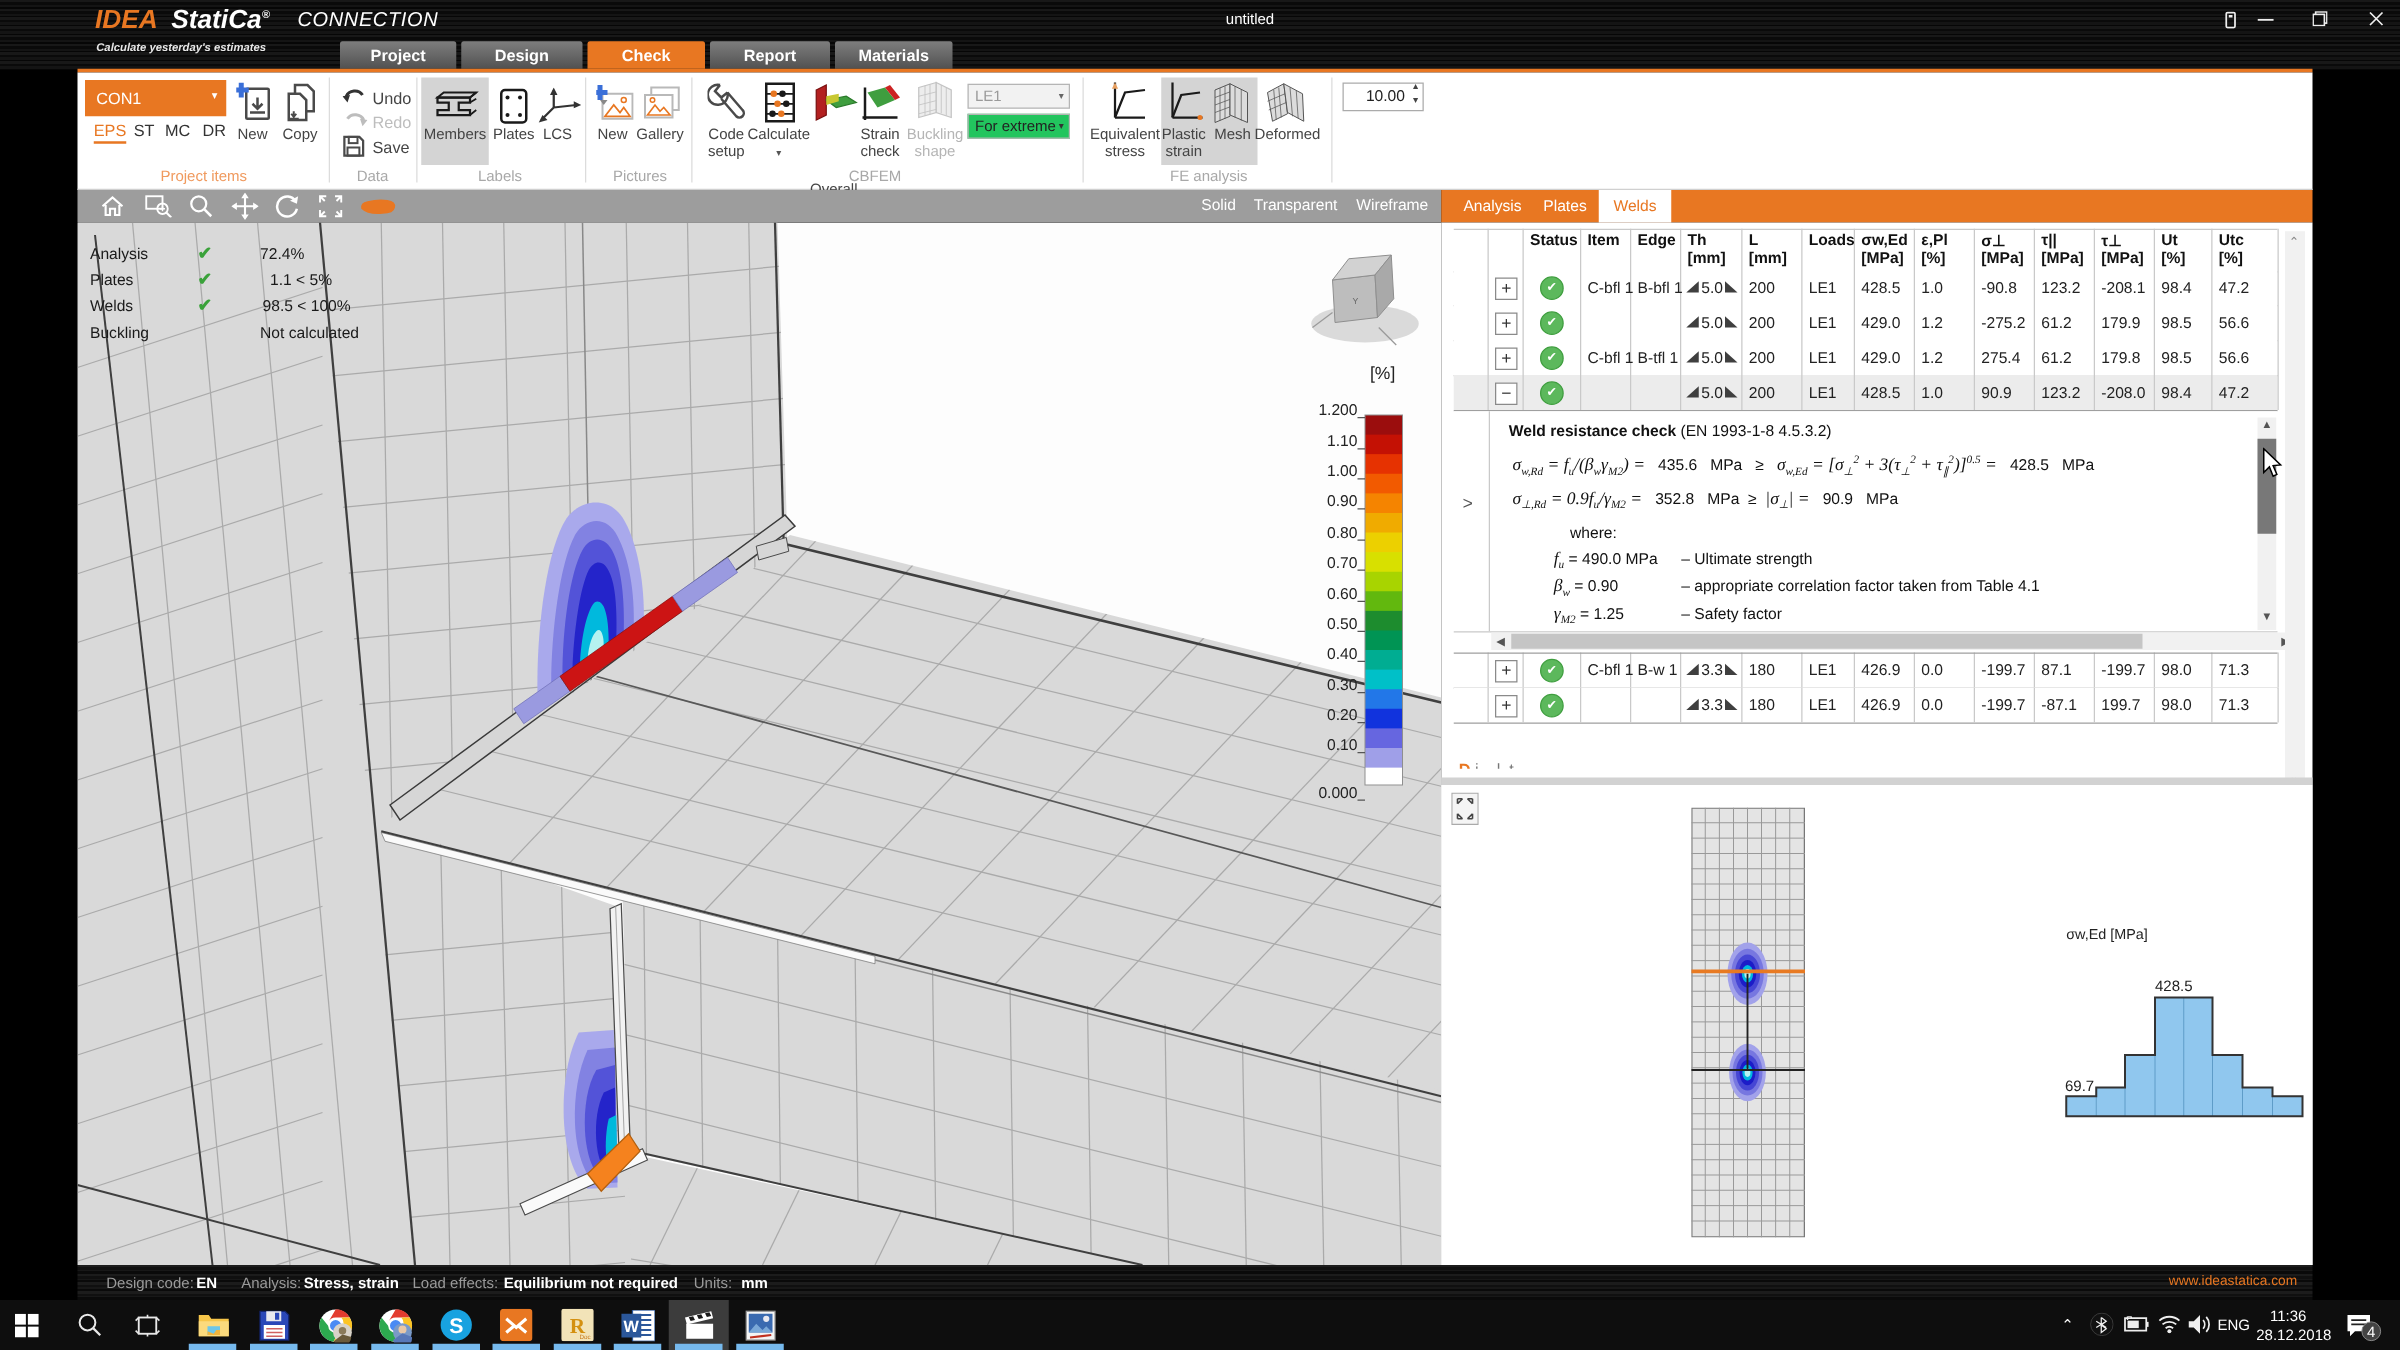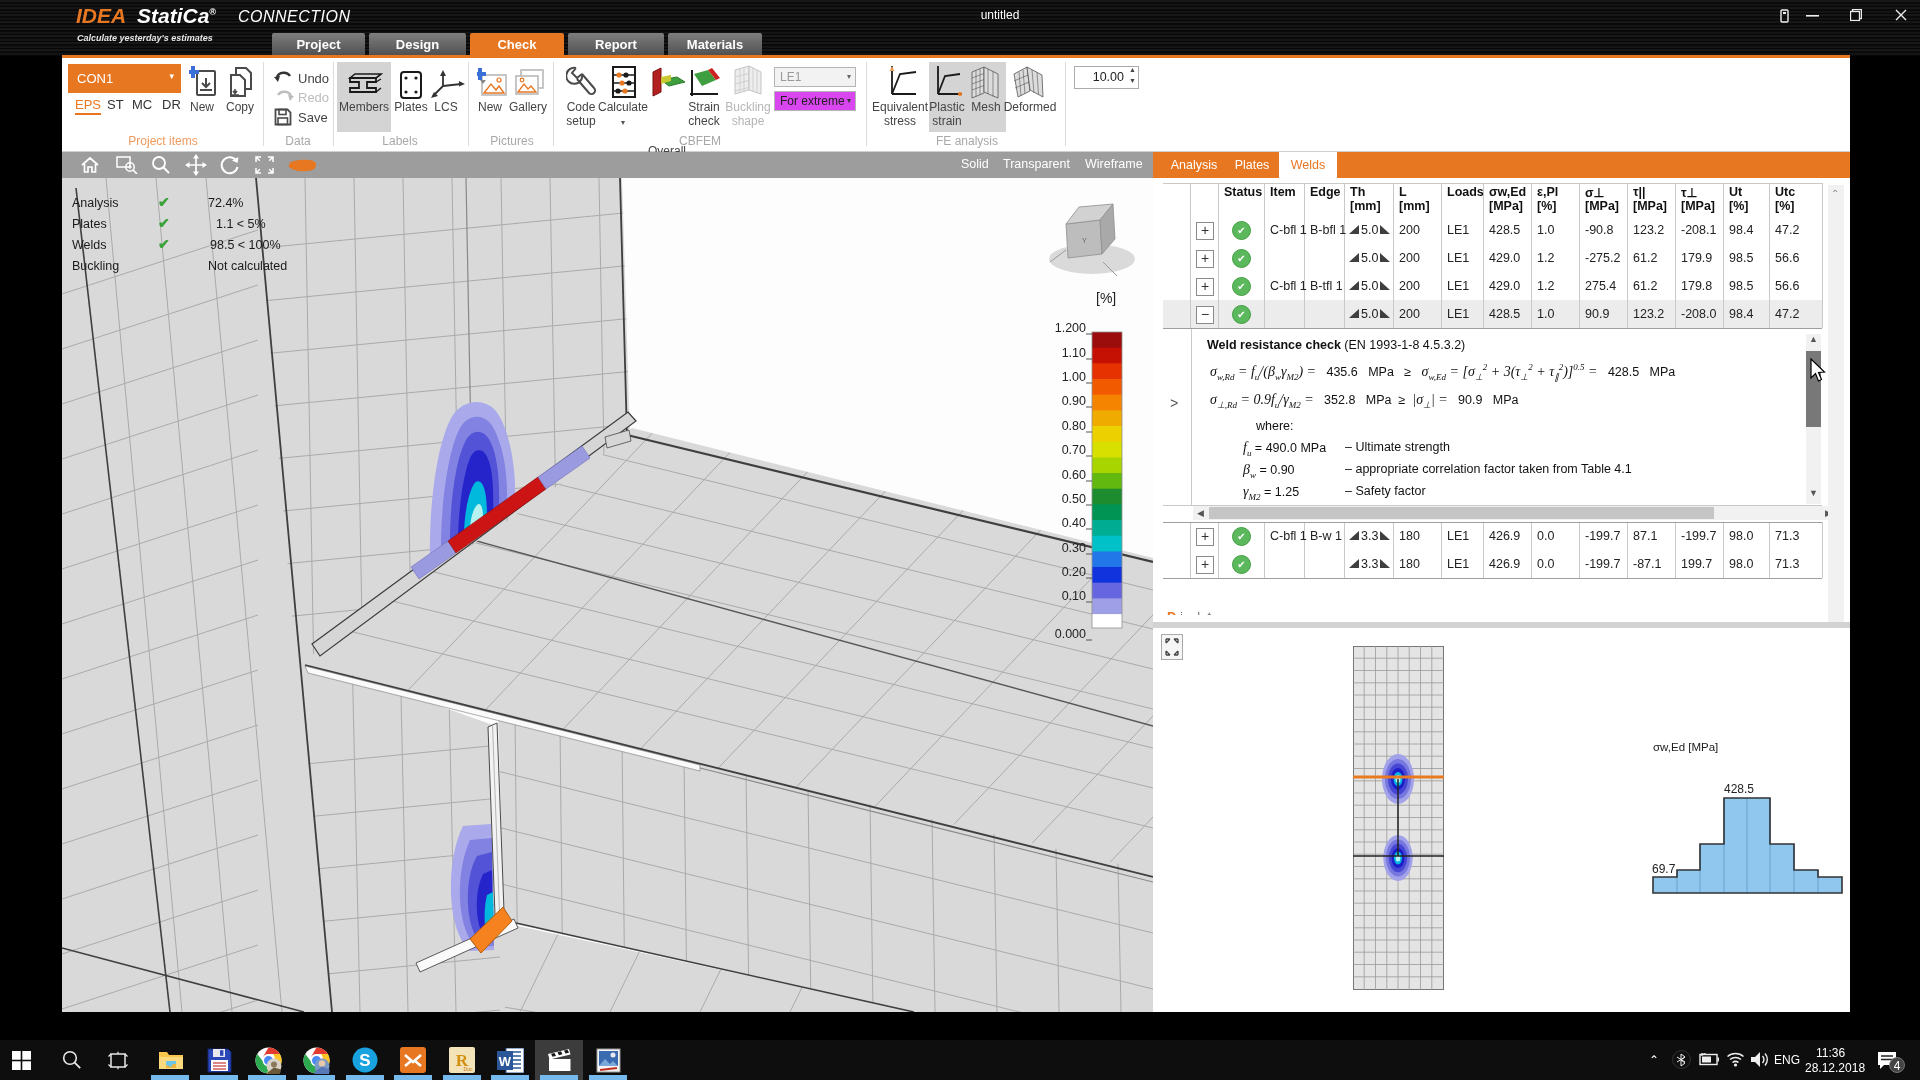--- a/index.html
+++ b/index.html
@@ -19,21 +19,21 @@
   .tab{position:absolute;top:33px;height:22px;text-align:center;color:#fff;font-size:13px;font-weight:600;
     line-height:23px;background:linear-gradient(180deg,#7e7e7e,#515151);border-radius:2px 2px 0 0;}
   .tab.active{background:#e87722;}
   #orangeline{position:absolute;left:62px;top:55px;width:1788px;height:3px;background:#e87722;}
   
   #ribbon{position:absolute;left:62px;top:58px;width:1788px;height:93px;background:#fff;border-bottom:1px solid #d0d0d0;}
   .rlab{position:absolute;font-size:12px;color:#444;text-align:center;}
   .glab{position:absolute;font-size:12px;color:#a8a8a8;text-align:center;top:76px;}
   .gsep{position:absolute;top:4px;height:84px;width:1px;background:#dcdcdc;}
   .gray-btn{position:absolute;background:#d4d4d4;}
-  .combo{position:absolute;height:18px;border:1px solid #b5b5b5;background:#d946ef;font-size:12px;line-height:18px;padding-left:5px;}
+  .combo{position:absolute;height:18px;border:1px solid #b5b5b5;background:#22c55e;font-size:12px;line-height:18px;padding-left:5px;}
   .combo .car{position:absolute;right:4px;top:0px;font-size:8px;color:#666;}
   
   #vptb{position:absolute;left:62px;top:152px;width:1091px;height:26px;background:#9d9d9d;}
   .vpt{position:absolute;font-size:12.5px;color:#fff;top:5px;}
   
   #rtabs{position:absolute;left:1153px;top:152px;width:697px;height:26px;background:#e87722;}
   .rtab{position:absolute;top:0;height:26px;line-height:26px;font-size:12.5px;color:#fff;text-align:center;}
   .rtab.active{background:#fff;color:#e87722;}
   
   #rpanel{position:absolute;left:1153px;top:178px;width:697px;height:834px;background:#fff;}
@@ -853,20 +853,31 @@
         <line x1="119" y1="60" x2="119" y2="155" stroke="#5e9cc8" stroke-width="0.8"></line>
         <line x1="143" y1="106" x2="143" y2="155" stroke="#5e9cc8" stroke-width="0.8"></line>
         <line x1="167" y1="132" x2="167" y2="155" stroke="#5e9cc8" stroke-width="0.8"></line>
         <path d="M2 155 L2 139 L26 139 L26 132 L49 132 L49 106 L73 106 L73 60 L119 60 L119 106 L143 106 L143 132 L167 132 L167 139 L191 139 L191 155 Z" fill="none" stroke="#333" stroke-width="1.6"></path>
         <text x="73" y="55" font-size="12" fill="#222" font-family="Liberation Sans,sans-serif">428.5</text>
         <text x="1" y="135" font-size="12" fill="#222" font-family="Liberation Sans,sans-serif">69.7</text>
         <text x="2" y="13" font-size="11.5" fill="#222" font-family="Liberation Sans,sans-serif">σw,Ed [MPa]</text>
       </svg>
     </div>
 
+  <div id="statusbar">
+    <span class="sb" style="left:23px;">Design code:</span>
+      <span class="sbv" style="left:95px;">EN</span>
+    <span class="sb" style="left:131px;">Analysis:</span>
+      <span class="sbv" style="left:181px;">Stress, strain</span>
+    <span class="sb" style="left:268px;">Load effects:</span>
+      <span class="sbv" style="left:341px;">Equilibrium not required</span>
+    <span class="sb" style="left:493px;">Units:</span>
+      <span class="sbv" style="left:531px;">mm</span>
+    <span class="sb" style="left:1673px;color:#e87722;font-size:11px;">www.ideastatica.com</span>
+  </div>
 
   <div id="taskbar">
       <svg class="abs" style="left:12px;top:11px;" width="19" height="19" viewBox="0 0 19 19">
 <rect x="0" y="0" width="8.7" height="8.7" fill="#fff"></rect>
         <rect x="10.3" y="0" width="8.7" height="8.7" fill="#fff"></rect>
 <rect x="0" y="10.3" width="8.7" height="8.7" fill="#fff"></rect>
         <rect x="10.3" y="10.3" width="8.7" height="8.7" fill="#fff"></rect>
       </svg>
 <svg class="abs" style="left:62px;top:10px;" width="20" height="20" viewBox="0 0 20 20">
 <circle cx="8" cy="8" r="6.3" fill="none" stroke="#e8e8e8" stroke-width="1.6"></circle>

